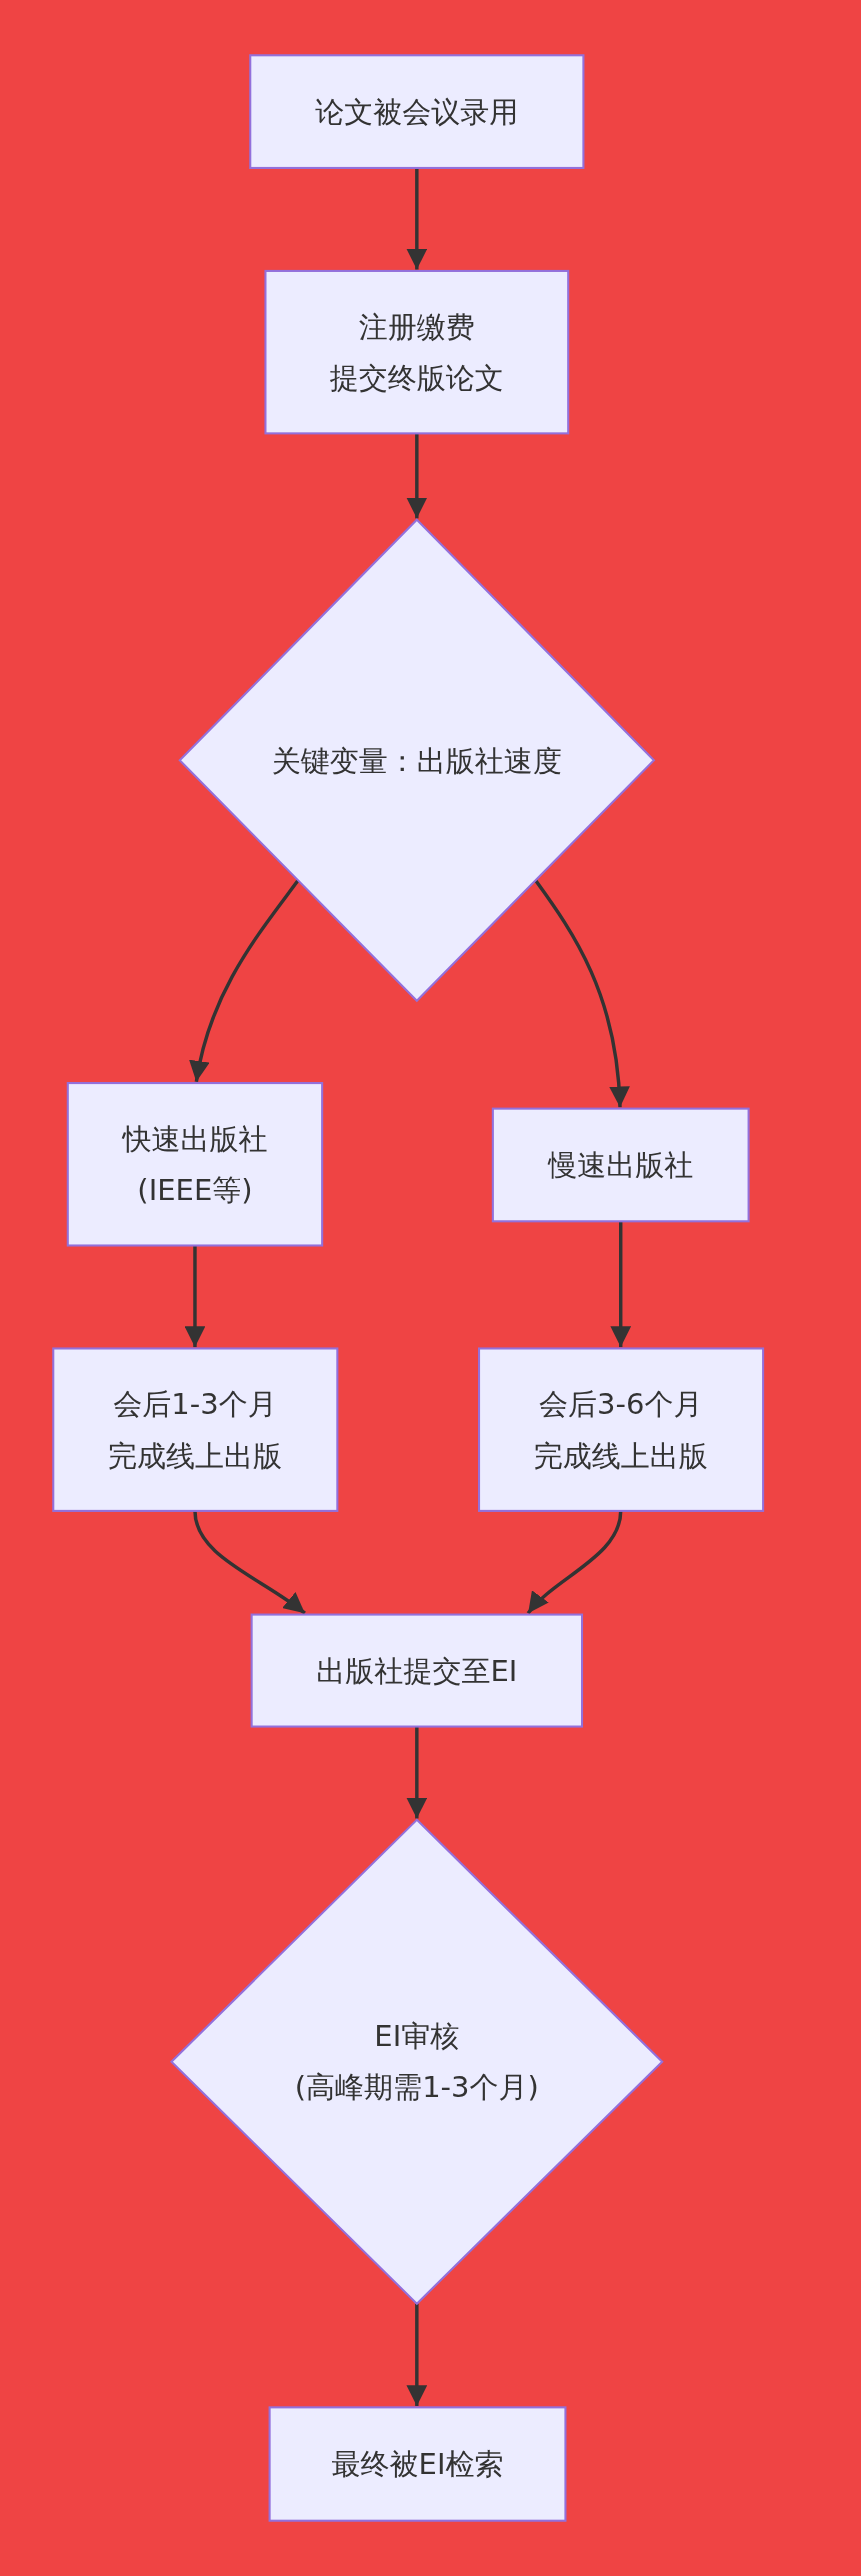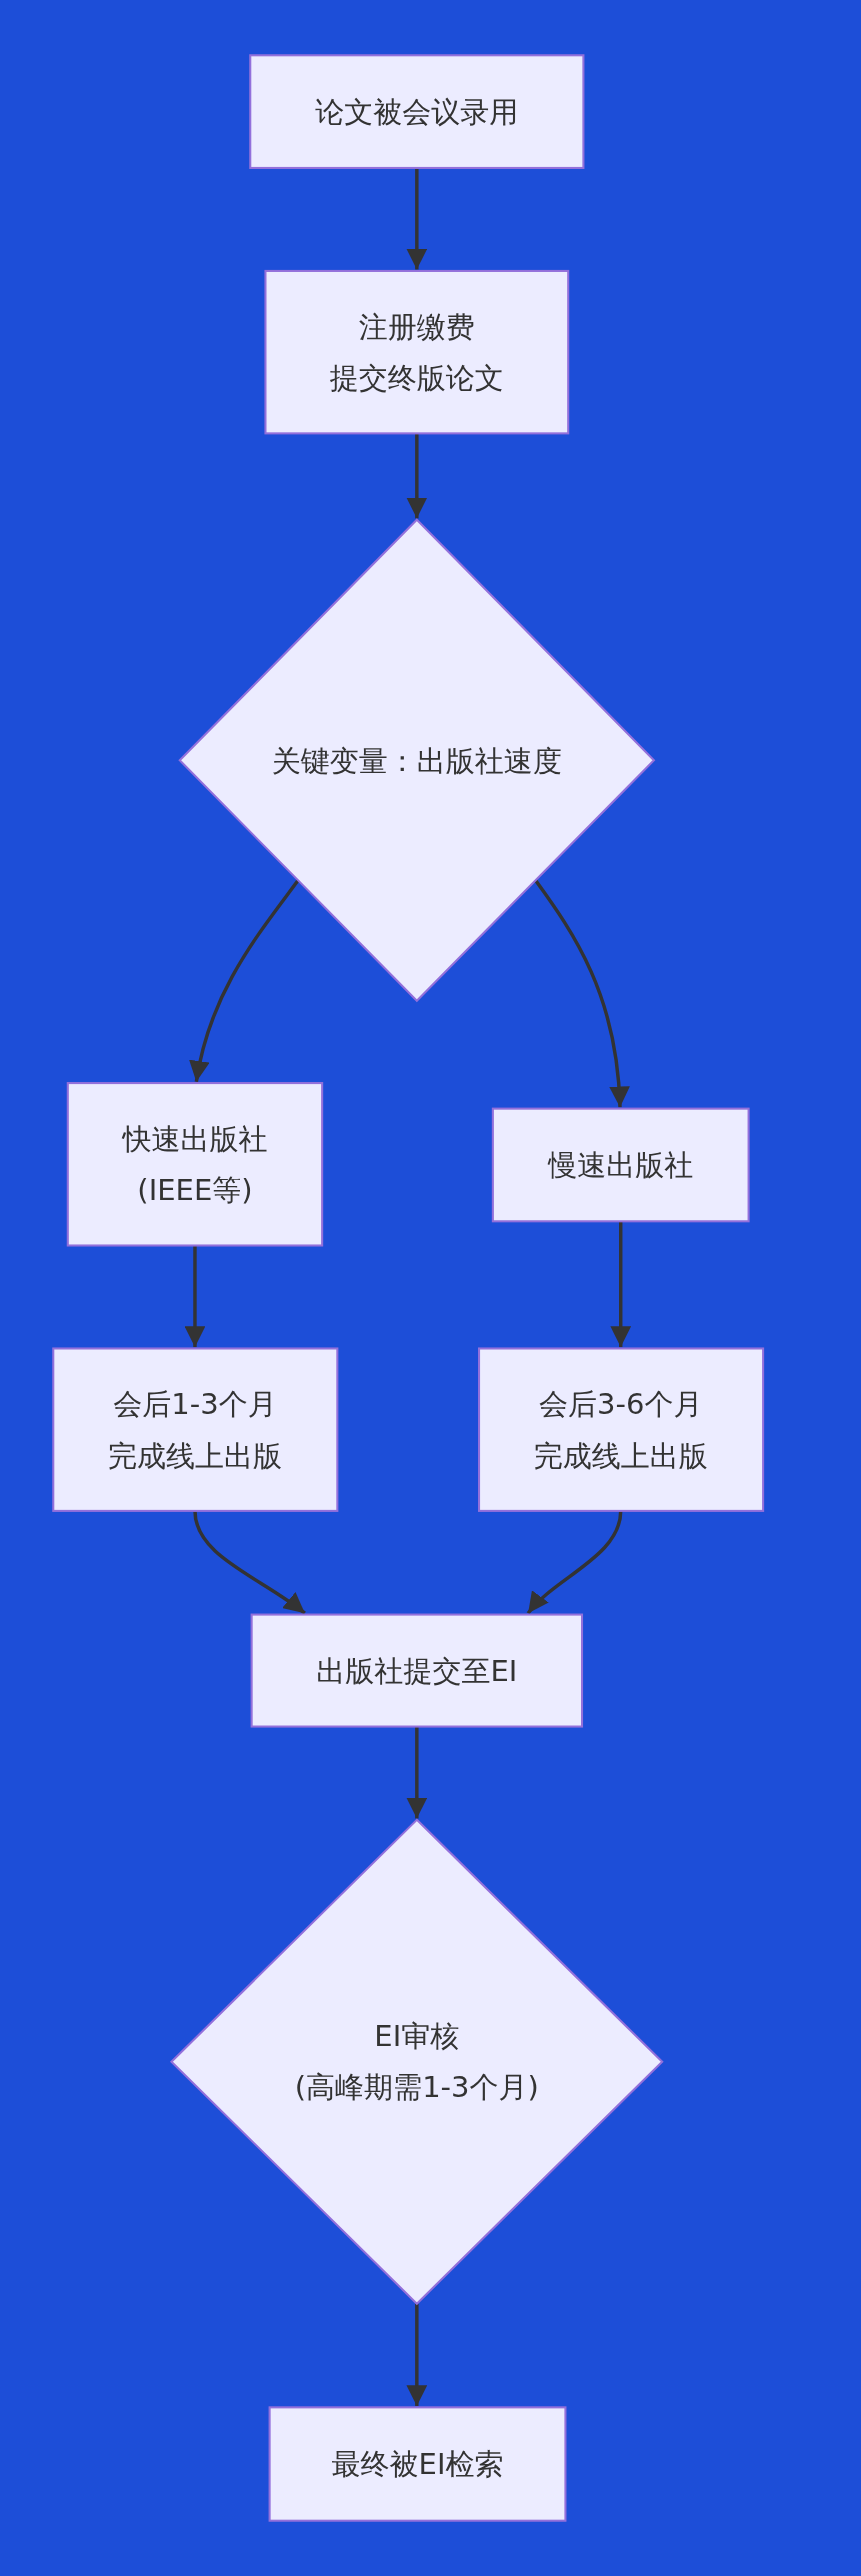--- a/index.html
+++ b/index.html
@@ -1,19 +1,19 @@
 <!DOCTYPE html>
 <html style="font-size:11px"><head>
 <meta charset="utf-8">
 <style>
   html, body { margin: 0; padding: 0; }
   .canvas {
     width: 862px;
     height: 2576px;
-    background: #1d4ed8;
+    background: #ef4444;
     position: relative;
     overflow: hidden;
   }
   svg text {
     font-family: "DejaVu Sans", "Liberation Sans", sans-serif;
     font-size: 42px;
     text-anchor: middle;
   }
   .node-shape { stroke-width: 3px; }
   .edge { fill: none; stroke-width: 5px; }

